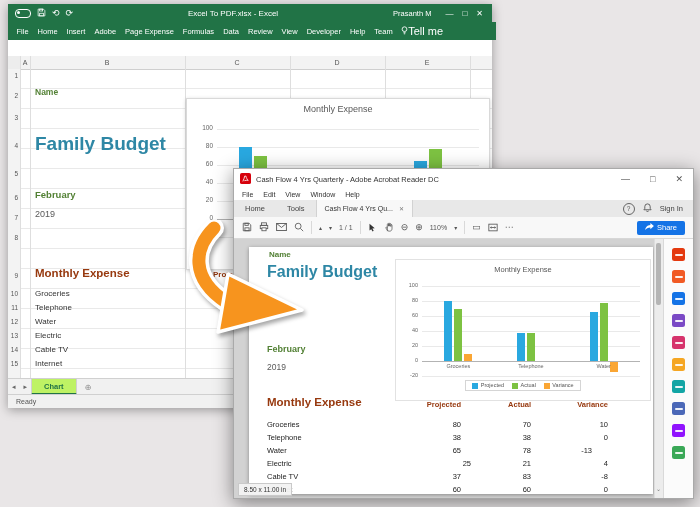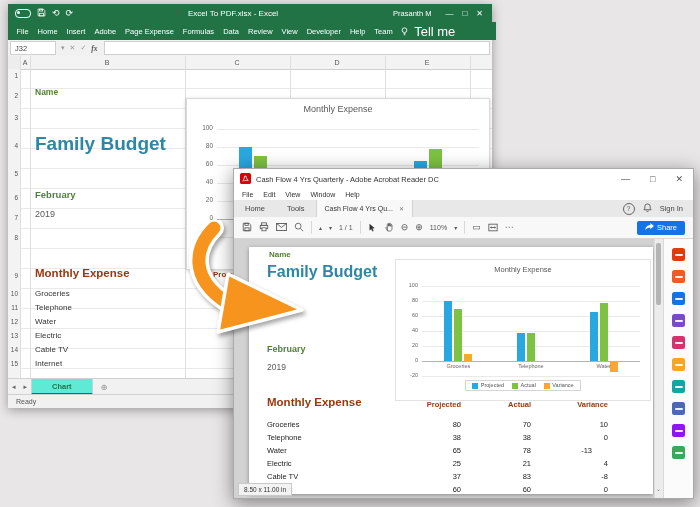--- a/index.html
+++ b/index.html
@@ -15,21 +15,21 @@
   .xl-qat{display:flex;align-items:center;gap:6px;margin-left:7px}
   .xl-qat .g{font-size:9px;line-height:1}
   .autosave-pill{width:14px;height:7px;border:1px solid #fff;border-radius:4px;position:relative}
   .autosave-pill::after{content:"";position:absolute;left:1px;top:1px;width:3px;height:3px;border-radius:50%;background:#fff}
   .xl-title{flex:1;text-align:center;font-size:8px}
   .xl-user{font-size:7.5px;margin-right:14px}
   .xl-ctrl{font-size:8px;margin-right:9px}
   .xl-ribbon{position:absolute;left:0;top:18px;width:484px;height:18px;background:#217346;color:#fff;
              display:flex;align-items:center;padding-left:4px}
   .xl-tab{font-size:7.5px;padding:3px 4.5px;white-space:nowrap}
-  .xl-tellme{display:flex;align-items:center;gap:6px;font-size:13px;padding:3px 4px;white-space:nowrap}
+  .xl-tellme{display:flex;align-items:center;gap:0;font-size:11px;padding:3px 4px;white-space:nowrap}
   .xl-formulabar{position:absolute;left:0;top:36px;width:484px;height:16px;background:#f1f1f1;
                  border-bottom:1px solid #d6d6d6;display:flex;align-items:center;font-size:7.5px;color:#444}
   .xl-namebox{width:40px;height:12px;background:#fff;border:1px solid #d0d0d0;margin-left:2px;
               padding-left:4px;display:flex;align-items:center}
   .fb-ico{margin-left:5px;color:#9a9a9a;font-size:7px}
   .fx{font-family:"Liberation Serif",serif;font-style:italic;font-weight:bold;color:#555;margin-left:5px}
   .xl-forminput{flex:1;height:12px;background:#fff;border:1px solid #d0d0d0;margin:0 2px 0 6px}
   .xl-colheaders{position:absolute;left:0;top:52px;width:484px;height:13px;background:#f3f3f3;
                  border-bottom:1px solid #cfcfcf}
   .xl-colcorner{position:absolute;left:0;top:0;width:12px;height:13px;background:#ededed;border-right:1px solid #cfcfcf}
@@ -40,22 +40,22 @@
       background-image:repeating-linear-gradient(to bottom,transparent 0,transparent 19px,#e9e9e9 19px,#e9e9e9 20px)}
   .xl-vline{position:absolute;top:52px;width:1px;height:322px;background:#dedede}
   .xl-celltext{position:absolute;line-height:1;white-space:nowrap}
   .xl-item{position:absolute;left:27px;font-size:8px;color:#333;line-height:1}
   .xl-chart{position:absolute;left:178px;top:94px;width:302px;height:170px;background:#fff;
             border:1px solid #d9d9d9;box-shadow:0 1px 4px rgba(0,0,0,.18)}
   .chart-title{position:absolute;top:6px;left:0;width:100%;text-align:center;color:#595959;line-height:1}
   .xl-sheettabs{position:absolute;left:0;top:374px;width:484px;height:16px;background:#f1f1f1;
                 border-top:1px solid #d0d0d0;display:flex;align-items:stretch;font-size:7.5px;color:#666}
   .xl-tabnav{display:flex;align-items:center;padding:0 4px;font-size:7px}
-  .xl-sheettab{background:#5eead4;border-left:1px solid #d0d0d0;border-right:1px solid #d0d0d0;
-               border-bottom:2px solid #217346;color:#217346;font-weight:bold;display:flex;align-items:center;padding:0 20px}
+  .xl-sheettab{background:#bef264;border-left:1px solid #d0d0d0;border-right:1px solid #d0d0d0;
+               border-bottom:2px solid #217346;color:#217346;font-weight:bold;display:flex;align-items:center;padding:0 12px}
   .xl-addsheet{display:flex;align-items:center;padding:0 8px;font-size:8px;color:#888}
   .xl-statusbar{position:absolute;left:0;top:390px;width:484px;height:14px;background:#f1f1f1;
                 border-top:1px solid #d0d0d0;display:flex;align-items:center;font-size:7px;color:#555;padding-left:8px;box-sizing:border-box}
 
   
   .pdf-window{position:absolute;left:233px;top:168px;width:459px;height:329px;background:#fff;
               box-shadow:0 4px 18px rgba(0,0,0,.45);z-index:10;border:1px solid #a9a9a9;box-sizing:content-box}
   .pdf-titlebar{position:absolute;left:0;top:0;width:459px;height:20px;background:#fff;display:flex;
                 align-items:center;font-size:7.5px;color:#333}
   .pdf-title{margin-left:5px;flex:1;white-space:nowrap;overflow:hidden}
@@ -143,28 +143,20 @@
       <span>
         <svg width="7" height="9" viewBox="0 0 8 10">
             <circle cx="4" cy="3.5" r="2.7" fill="none" stroke="#fff"></circle>
             <path d="M2.8 7.5h2.4M3.2 8.8h1.6" stroke="#fff" fill="none"></path>
           </svg>
       </span>
       <span>Tell me</span>
     </span>
   </div>
 
-  <div class="xl-formulabar">
-    <span class="xl-namebox">J32</span>
-    <span class="fb-ico">▾</span>
-    <span class="fb-ico">✕</span>
-    <span class="fb-ico">✓</span>
-    <span class="fx">fx</span>
-    <span class="xl-forminput"></span>
-  </div>
 
   <div class="xl-colheaders">
     <span class="xl-colcorner"></span>
     <span class="xl-collabel" style="left:2px">A</span>
     <span class="xl-collabel" style="left:84px">B</span>
     <span class="xl-collabel" style="left:214px">C</span>
     <span class="xl-collabel" style="left:314px">D</span>
     <span class="xl-collabel" style="left:404px">E</span>
   </div>
 
@@ -395,21 +387,21 @@
     <span class="pr-num" style="left:304px">0</span>
   </div>
   <div class="pdf-row" style="top:278px">
     <span class="pr-label">Water</span>
     <span class="pr-num" style="left:157px">65</span>
     <span class="pr-num" style="left:227px">78</span>
     <span class="pr-num" style="left:288px">-13</span>
   </div>
   <div class="pdf-row" style="top:291px">
     <span class="pr-label">Electric</span>
-    <span class="pr-num" style="left:157px">25</span>
+    <span class="pr-num" style="left:167px">25</span>
     <span class="pr-num" style="left:227px">21</span>
     <span class="pr-num" style="left:304px">4</span>
   </div>
   <div class="pdf-row" style="top:304px">
     <span class="pr-label">Cable TV</span>
     <span class="pr-num" style="left:157px">37</span>
     <span class="pr-num" style="left:227px">83</span>
     <span class="pr-num" style="left:304px">-8</span>
   </div>
   <div class="pdf-row" style="top:317px">

